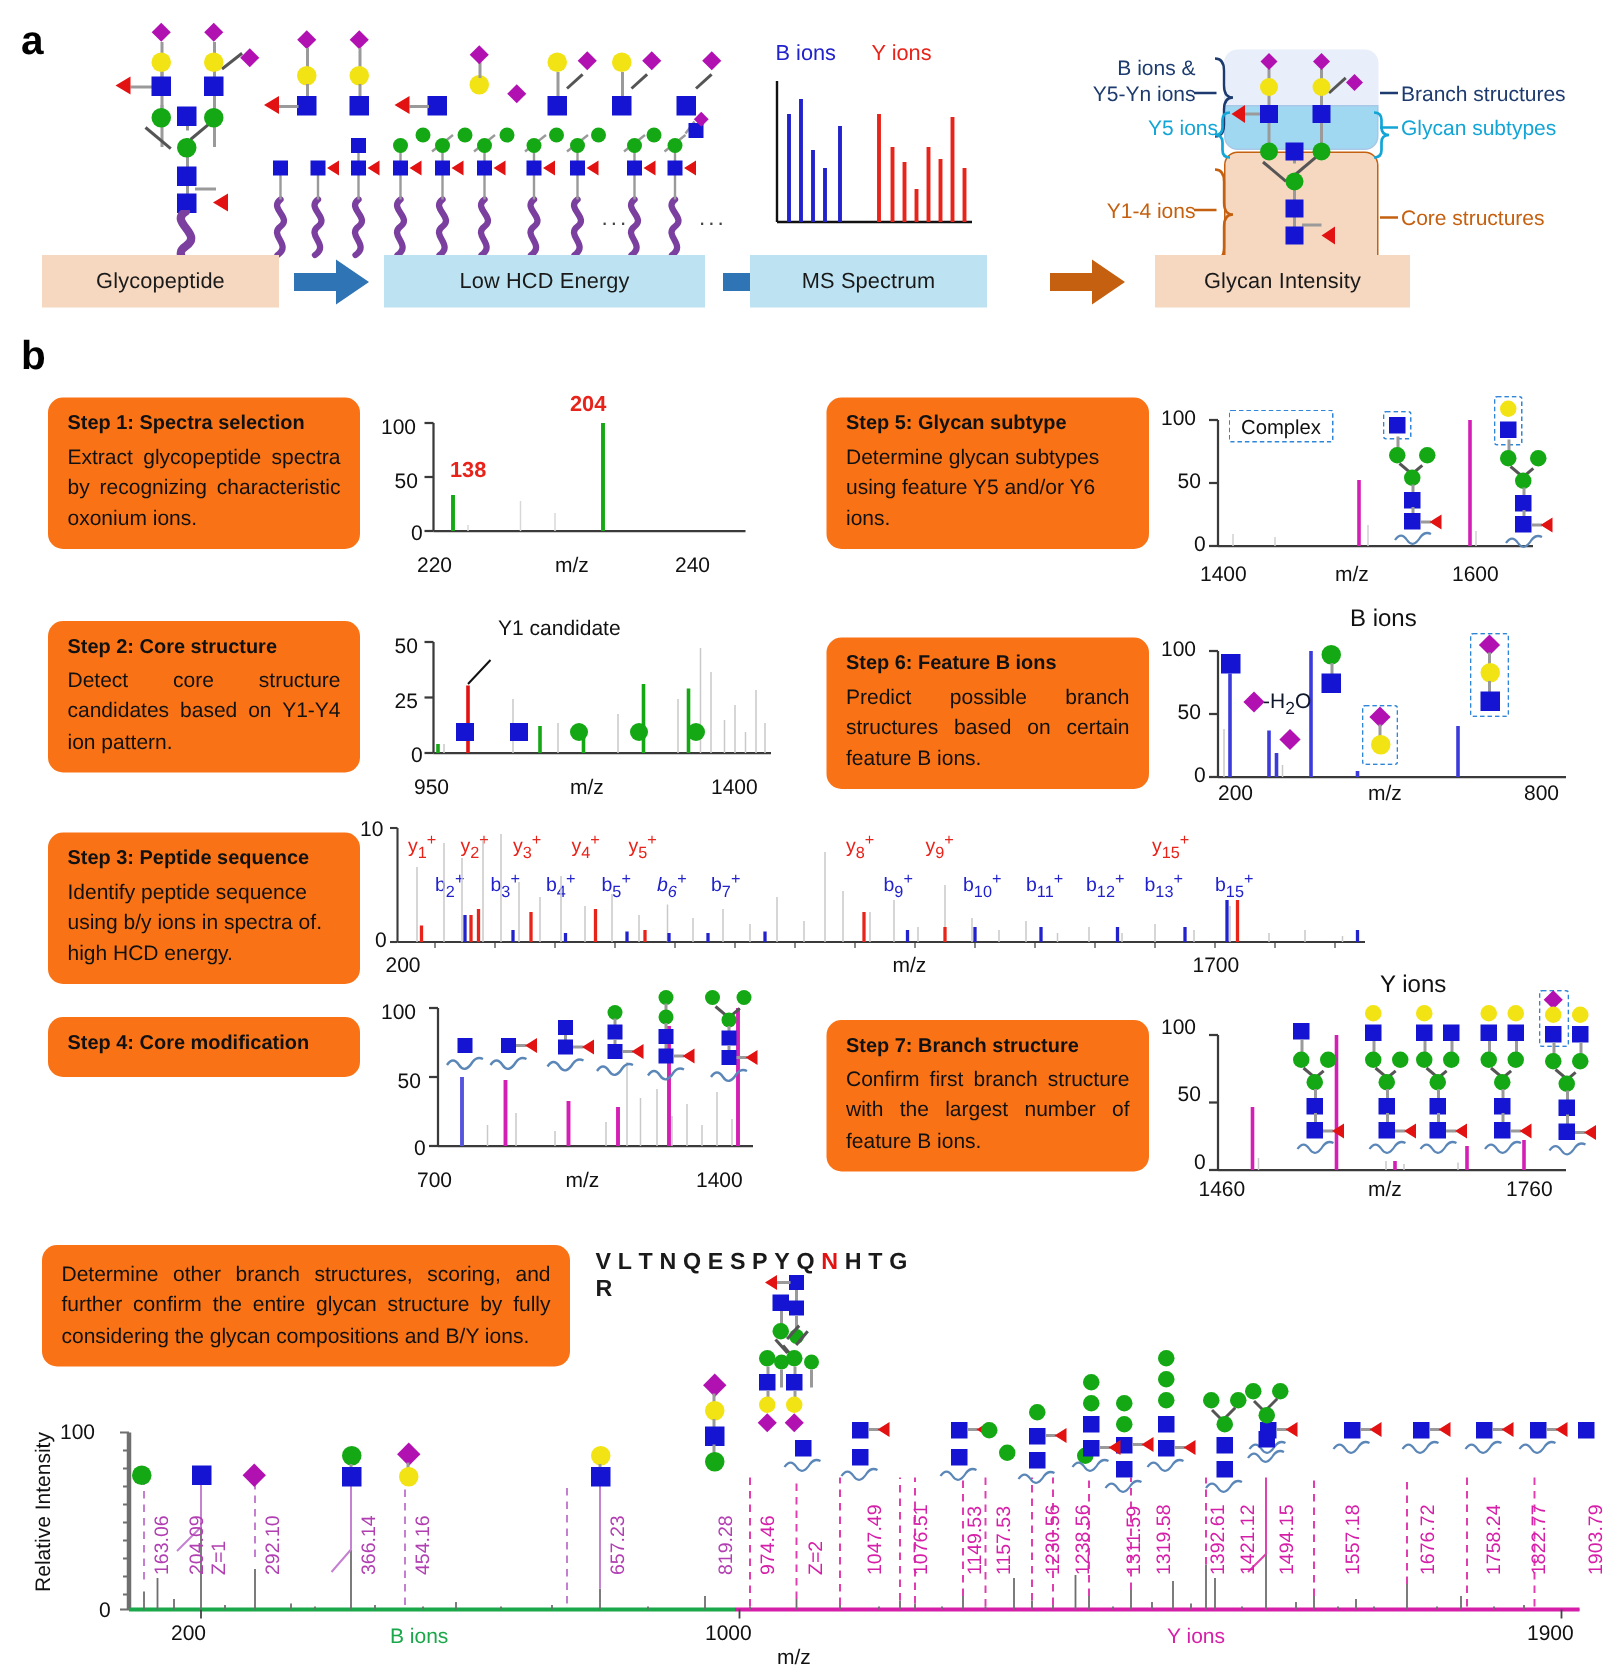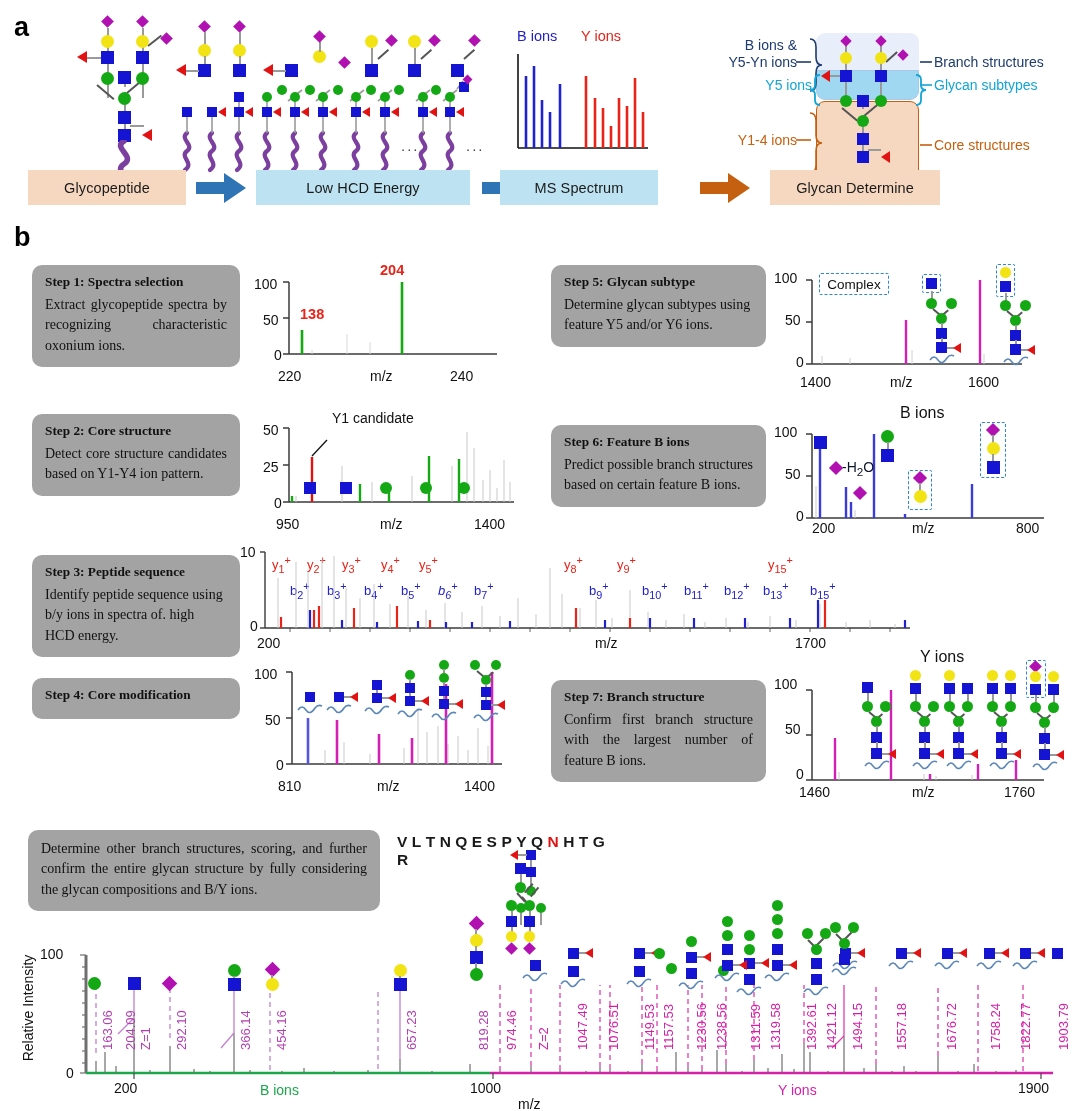--- a/index.html
+++ b/index.html
@@ -21,23 +21,22 @@
     display:flex; align-items:center; justify-content:center;
     font-size:14.5px; color:#1a1a1a; letter-spacing:.1px;
   }
   .fb-peach { background:#f6d8c0; }
   .fb-blue  { background:#bde3f2; }
 
   .arrow-blue, .arrow-orange { position:absolute; }
 
   
   .stepcard {
-    background:#a3a3a3; border-radius:10px;
+    background:#f97316; border-radius:10px;
     padding:9px 13px 11px 13px;
-    font-family:Liberation Serif, serif;
   }
   .stepcard .title { font-size:13.3px; font-weight:bold; color:#111; margin-bottom:5px; }
   .stepcard .body  { font-size:14px; line-height:1.45; color:#111; text-align:justify; }
   .stepcard .body.nojust { text-align:left; }
   .axlabel { position:absolute; font-size:14px; color:#111; white-space:nowrap; }
 
   .lbl-red { color:#e8231a; font-size:14.5px; font-weight:bold; }
   .lbl-blue{ color:#2222cc; }
   .lbl-cyan{ color:#12a5d6; }
   .lbl-orange{ color:#c4600f; }
@@ -328,21 +327,21 @@
 <svg class="abs arrow-blue" style="left:482px;top:172px;" width="52" height="32" viewBox="0 0 52 32">
   <path d="M0 10 H28 V1 L50 16 L28 31 V22 H0 Z" fill="#2f74b5"></path>
 </svg>
 <div class="abs flowbox fb-blue" style="left:500px;top:170px;width:158px;height:35px;">
   <span>MS Spectrum</span>
 </div>
 <svg class="abs arrow-orange" style="left:700px;top:172px;" width="52" height="32" viewBox="0 0 52 32">
   <path d="M0 10 H28 V1 L50 16 L28 31 V22 H0 Z" fill="#c4600f"></path>
 </svg>
 <div class="abs flowbox fb-peach" style="left:770px;top:170px;width:170px;height:35px;">
-  <span>Glycan Determine</span>
+  <span>Glycan Intensity</span>
 </div>
 
 <div class="abs panel-letter" style="left:14px;top:222px;">b</div>
 
 <div class="abs stepcard" style="left:32px;top:265px;width:208px;">
   <div class="title">Step 1: Spectra selection</div>
   <div class="body">Extract glycopeptide spectra by recognizing characteristic oxonium ions.</div>
 </div>
 <div class="abs" style="left:252px;top:262px;width:250px;height:120px;">
   <div class="abs lbl-red" style="left:128px;top:0px;">204</div>
@@ -572,21 +571,21 @@
       <line x1="85" y1="54" x2="85" y2="98"></line>
       <line x1="127" y1="68" x2="127" y2="98"></line>
       <line x1="160" y1="72" x2="160" y2="98"></line>
       <line x1="194" y1="18" x2="194" y2="98"></line>
       <line x1="240" y1="6" x2="240" y2="98"></line>
     </g>
   </svg>
   <div class="abs axlabel" style="left:2px;top:6px;">100</div>
   <div class="abs axlabel" style="left:13px;top:52px;">50</div>
   <div class="abs axlabel" style="left:24px;top:97px;">0</div>
-  <div class="abs axlabel" style="left:26px;top:118px;">810</div>
+  <div class="abs axlabel" style="left:26px;top:118px;">700</div>
   <div class="abs axlabel" style="left:212px;top:118px;">1400</div>
   <div class="abs axlabel" style="left:125px;top:118px;">m/z</div>
 
   <div class="abs" style="left:48px;top:32px;width:30px;height:28px;">
     <div class="gsq" style="left:5px;top:0px;width:10px;height:10px;"></div>
     <svg style="position:absolute;left:-3px;top:10px;" width="26" height="14">
         <path d="M1 8 q4 -6 8 0 q4 6 9 -2 q3 -4 7 -2" stroke="#5b87b8" stroke-width="1.6" fill="none"></path>
       </svg>
   </div>
   <div class="abs" style="left:77px;top:32px;width:36px;height:28px;">

